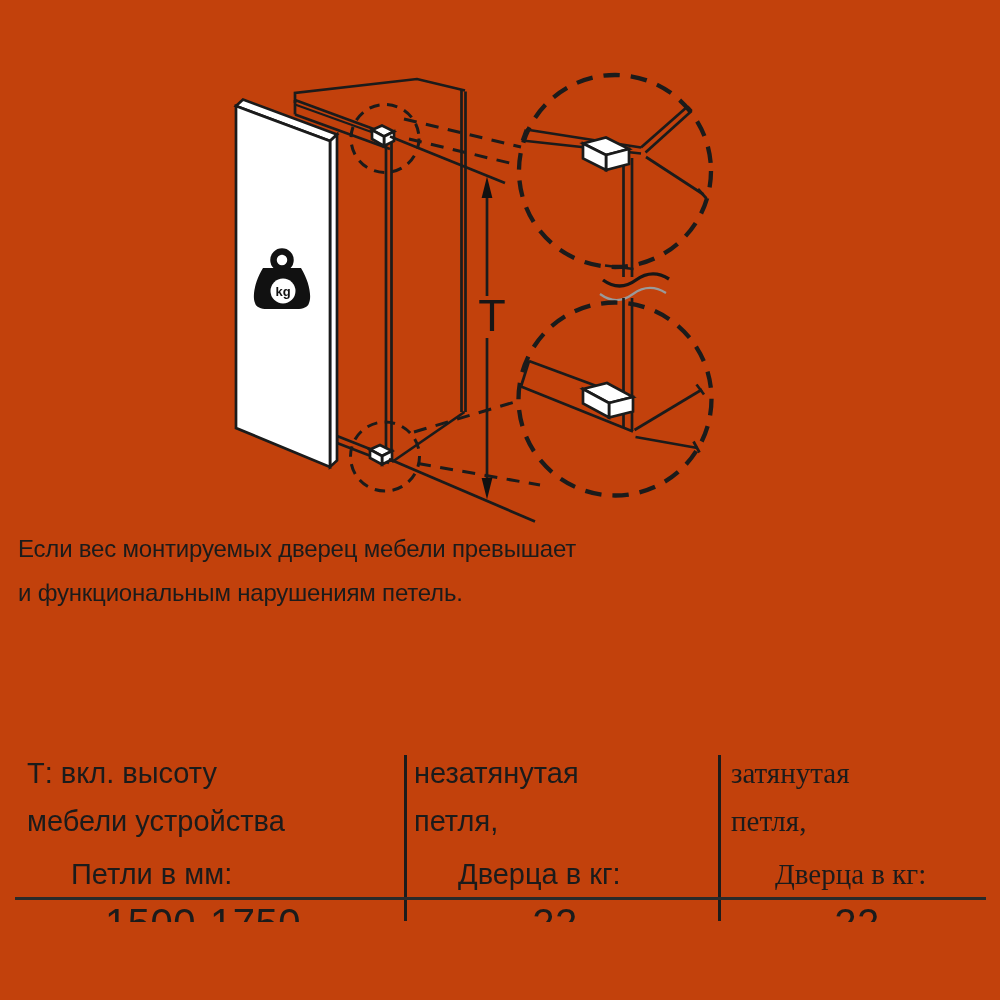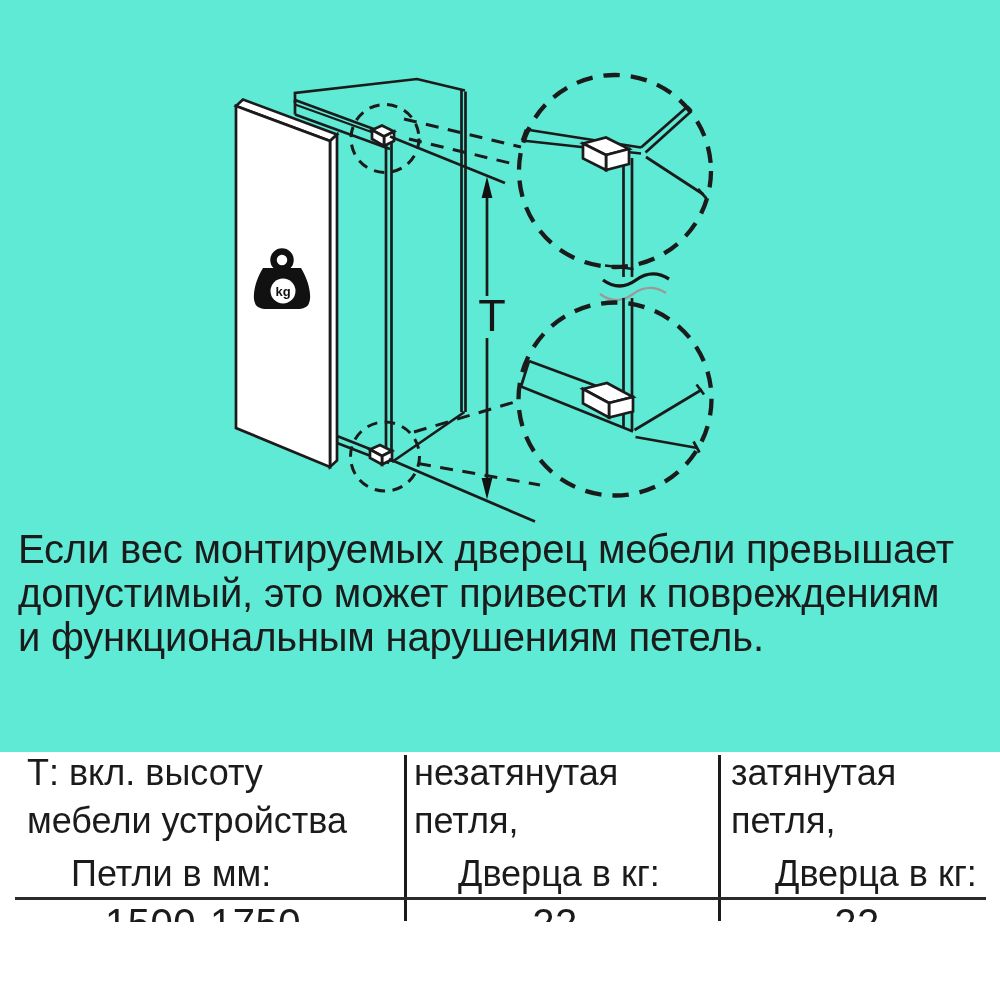--- a/index.html
+++ b/index.html
@@ -1,29 +1,29 @@
 <!DOCTYPE html>
 <html><head>
 <meta charset="utf-8">
 <style>
   html,body{margin:0;padding:0;}
   body{width:1000px;height:1000px;background:#ffffff;font-family:"Liberation Sans",sans-serif;color:#1b1b1b;overflow:hidden;}
-  .page{position:relative;width:1000px;height:752px;background:#5eead4;}
+  .page{position:relative;width:1000px;height:1000px;background:#c2410c;}
   .diagram-svg{position:absolute;left:0;top:0;width:1000px;height:560px;}
-  .para{position:absolute;left:18px;top:527px;width:970px;font-size:40px;line-height:44px;letter-spacing:-0.2px;white-space:nowrap;}
+  .para{position:absolute;left:18px;top:527px;width:970px;font-size:24px;line-height:44px;letter-spacing:-0.2px;white-space:nowrap;}
   .tbl{position:absolute;left:0;top:740px;width:1000px;height:260px;}
   .vline{position:absolute;top:15px;width:3px;height:166px;background:#1b1b1b;}
   .vline.v1{left:404px;}
   .vline.v2{left:718px;}
   .hrule{position:absolute;left:15px;top:157px;width:971px;height:3px;background:#2a2a2a;}
-  .hcell{position:absolute;top:9px;font-size:36px;line-height:48px;white-space:nowrap;}
+  .hcell{position:absolute;top:9px;font-size:29px;line-height:48px;white-space:nowrap;}
   .hcell .sub{margin-top:5px;margin-left:44px;}
   .hc1{left:27px;}
   .hc2{left:414px;}
-  .hc3{left:731px;}
+  .hc3{left:731px;font-family:Liberation Serif, serif;}
   .trow{position:absolute;left:0;top:163px;width:1000px;height:19px;overflow:hidden;}
   .tval{position:absolute;top:0;font-size:40px;line-height:40px;text-align:center;letter-spacing:0.5px;}
   .tv1{left:8px;width:390px;}
   .tv2{left:400px;width:310px;}
   .tv3{left:719px;width:276px;}
   svg .ln{stroke:#1b1b1b;stroke-width:2.7;fill:none;}
   svg .lnthin{stroke:#1b1b1b;stroke-width:2.2;fill:none;}
   svg .fillw{fill:#ffffff;stroke:#1b1b1b;stroke-width:2.7;}
   svg .dash-s{stroke:#1b1b1b;stroke-width:3;fill:none;stroke-dasharray:10.5 7.5;}
   svg .dash-b{stroke:#1b1b1b;stroke-width:4.3;fill:none;stroke-dasharray:16.5 11;}
@@ -140,21 +140,20 @@
       </g>
       <line class="ln" x1="634.5" y1="430" x2="702" y2="389.5"></line>
       <line class="ln" x1="696.5" y1="384.5" x2="704" y2="394.5"></line>
       <line class="ln" x1="635.5" y1="437" x2="697.5" y2="448"></line>
       <line class="ln" x1="693.5" y1="441.5" x2="699.5" y2="452.5"></line>
     </g>
   </svg>
 
   <div class="para">
     <div>Если вес монтируемых дверец мебели превышает</div>
-    <div>допустимый, это может привести к повреждениям</div>
     <div>и функциональным нарушениям петель.</div>
   </div>
 
   <div class="tbl">
     <div class="vline v1"></div>
     <div class="vline v2"></div>
 
     <div class="hcell hc1">
       <div>Т: вкл. высоту</div>
       <div>мебели устройства</div>

